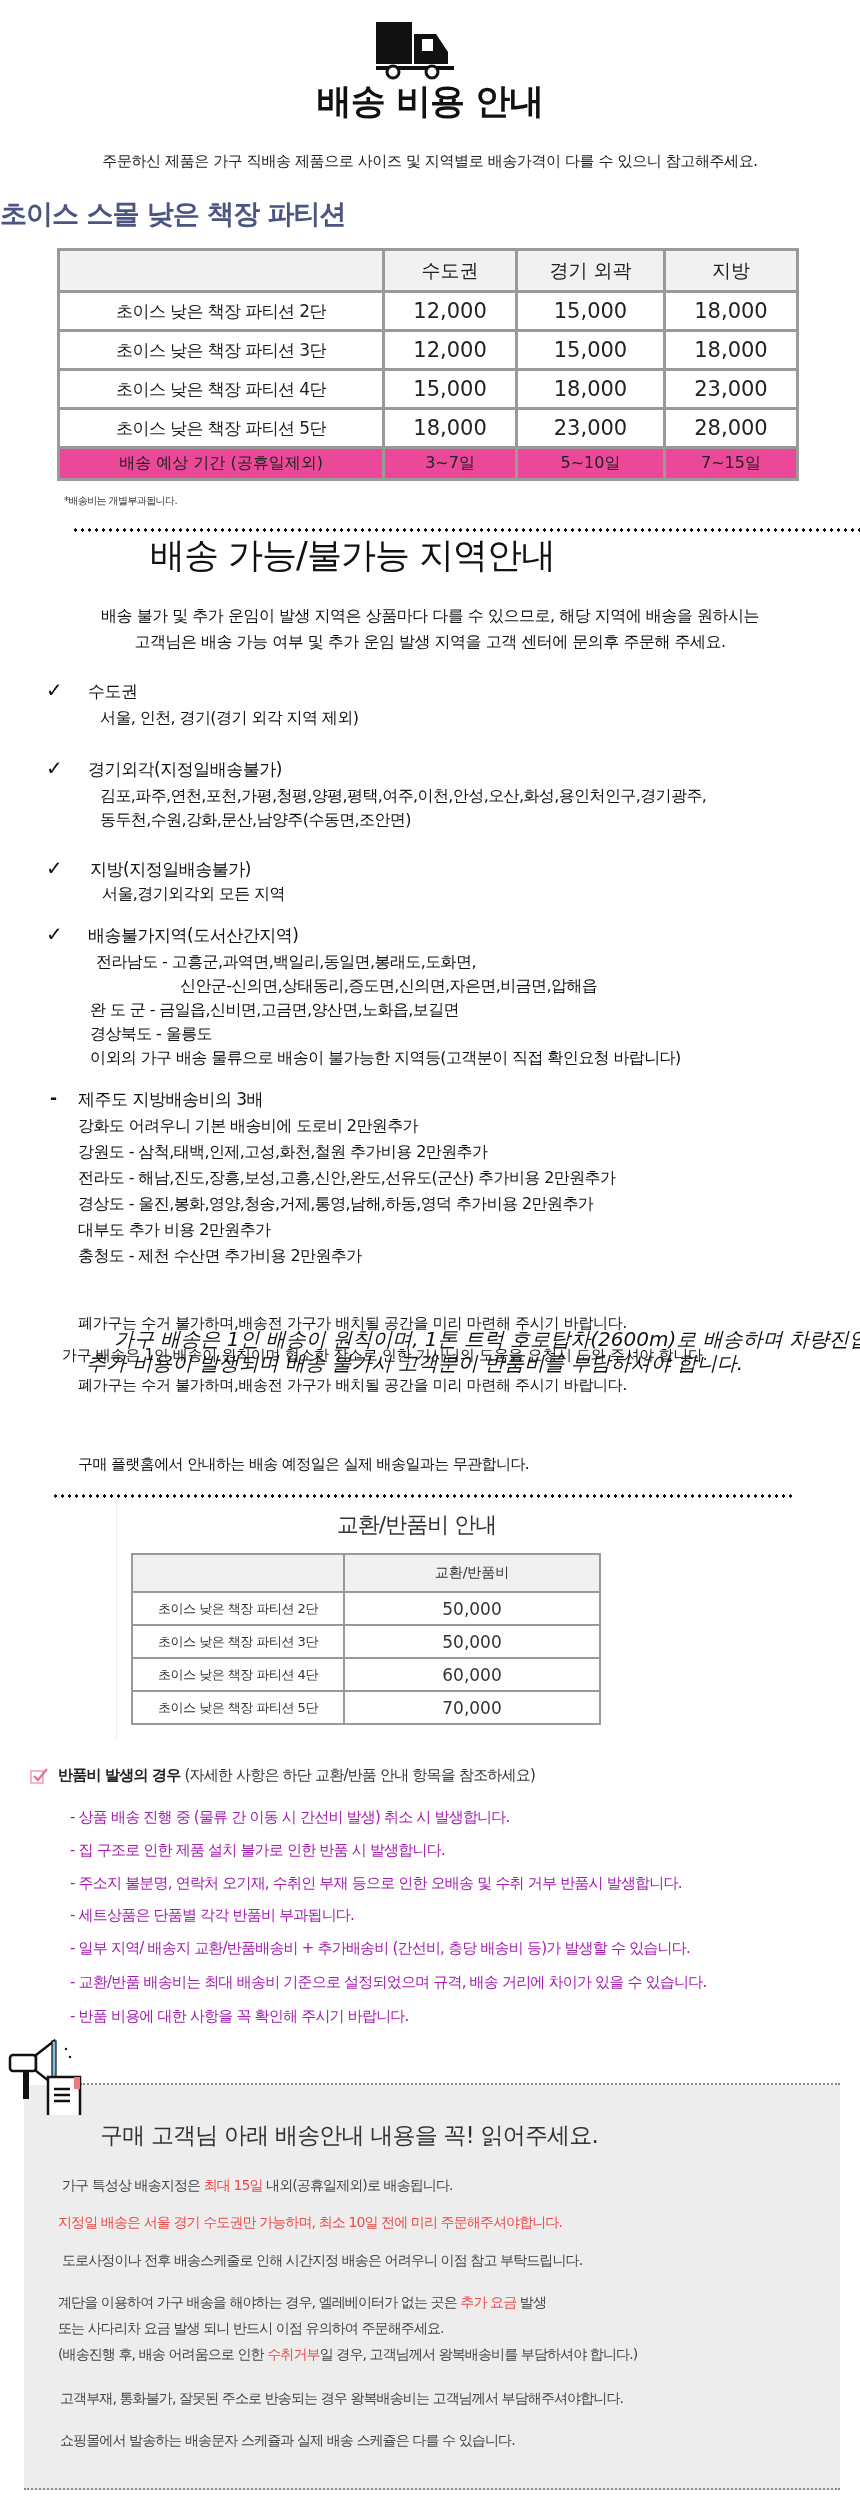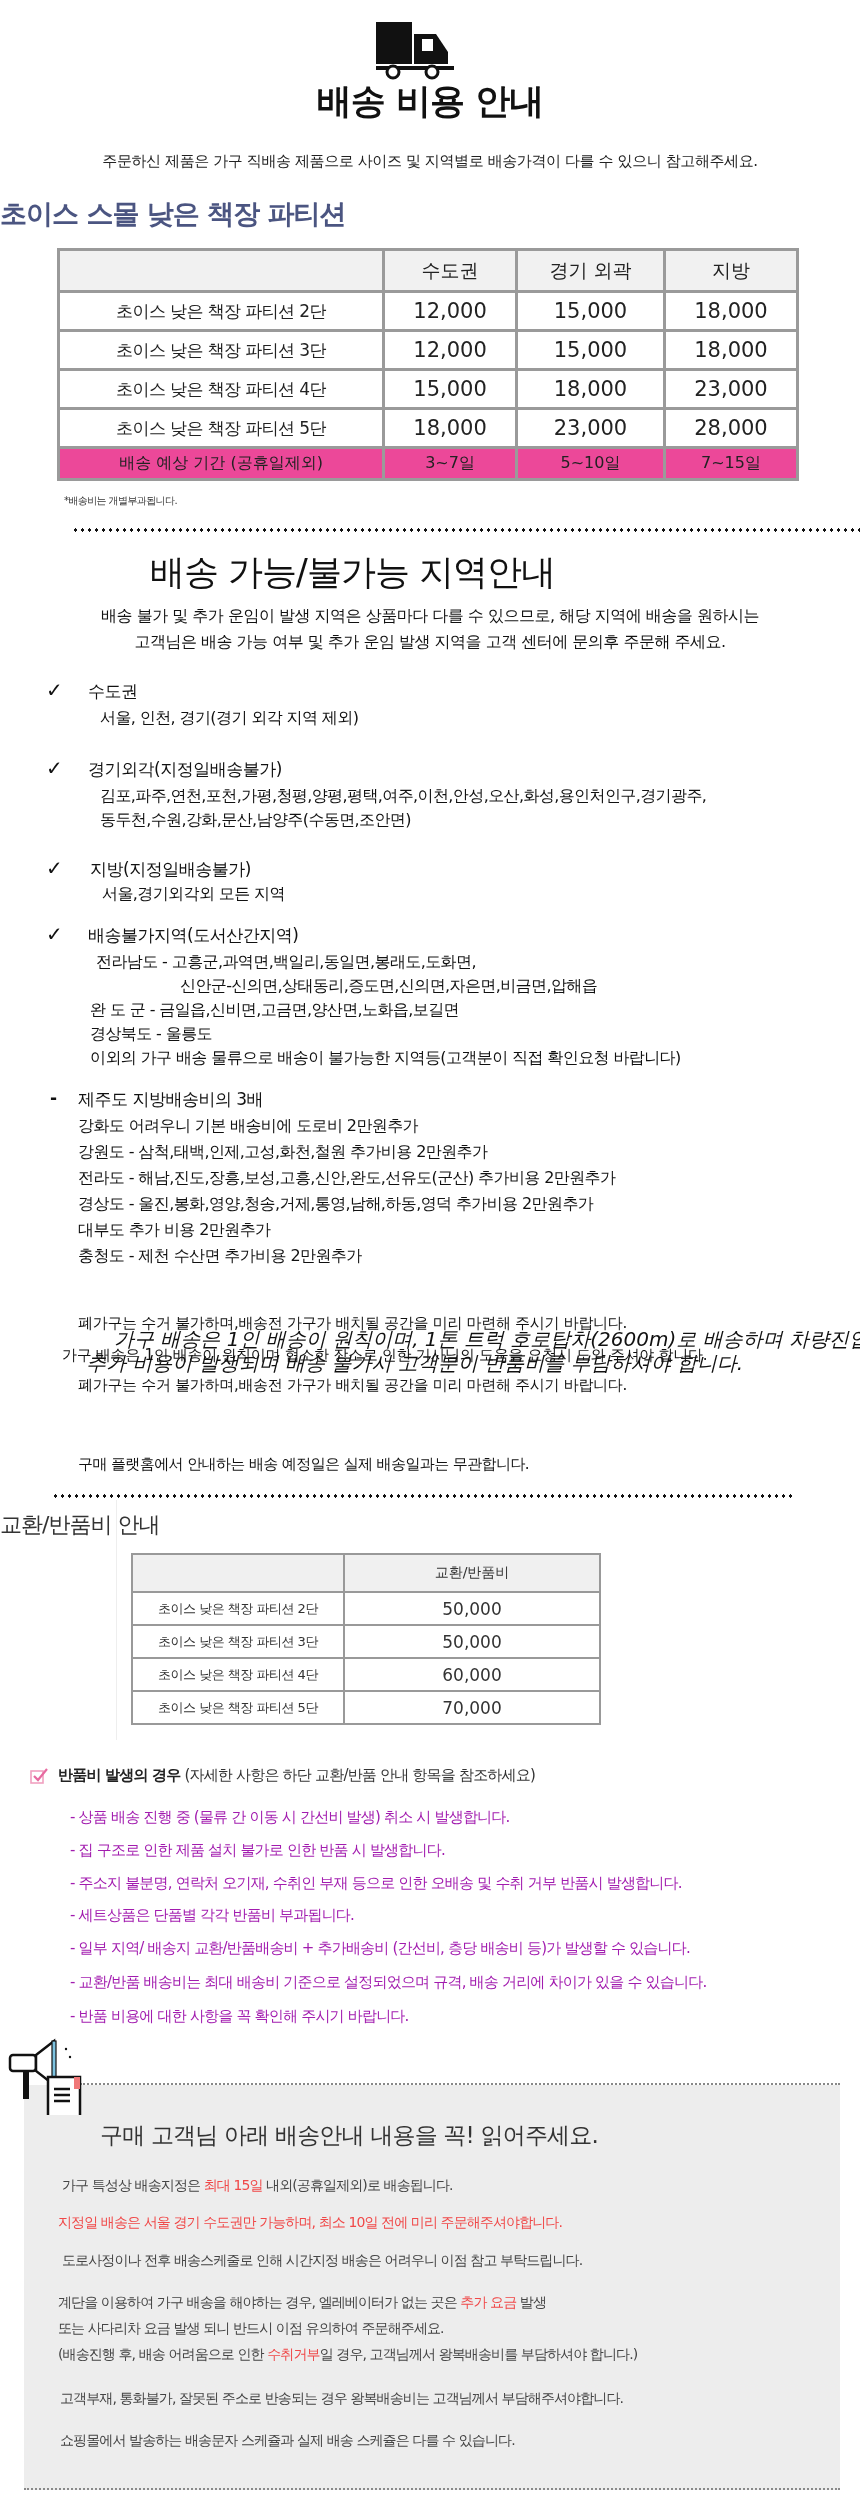--- a/index.html
+++ b/index.html
@@ -19,33 +19,33 @@
   table.price th { background: #f1f1f1; height: 42px; font-size: 19px; }
   table.price td { height: 39px; }
   table.price td.name { font-size: 17px; width: 325px; letter-spacing: -0.6px; }
   table.price tr.period td { background: #ec4899; font-size: 16px; height: 32px; }
   .footnote { left: 64px; top: 494px; font-size: 10px; color: #333; letter-spacing: -0.6px; }
 
   .dots { height: 4px; background-image: radial-gradient(circle, #111 1.6px, transparent 1.8px); background-size: 7px 4px; background-repeat: repeat-x; }
   .dots1 { left: 72px; top: 528px; width: 790px; }
   .dots2 { left: 52px; top: 1494px; width: 740px; }
 
-  .region-title { left: 0; width: 705px; top: 549px; text-align: center; font-size: 35px; letter-spacing: -1px; color: #111; }
+  .region-title { left: 0; width: 705px; top: 532px; text-align: center; font-size: 35px; letter-spacing: -1px; color: #111; }
   .region-desc { left: 0; width: 860px; top: 603px; text-align: center; font-size: 16px; line-height: 26px; letter-spacing: -0.5px; color: #111; }
 
   .chk { position: absolute; font-size: 20px; font-weight: bold; left: 46px; }
   .sec-head { position: absolute; font-size: 17px; letter-spacing: -0.5px; color: #111; }
   .sec-line { position: absolute; font-size: 16px; letter-spacing: -0.6px; color: #111; white-space: nowrap; }
 
   .overlap { font-size: 15px; white-space: nowrap; letter-spacing: -0.3px; color: #111; position: absolute; }
   .overlap.b { font-size: 20px; letter-spacing: 0px; font-style: italic; }
 
   
   .ex-panel { left: 116px; top: 1500px; width: 580px; height: 240px; border-left: 1px solid #eee; }
-  .ex-title { left: 0; width: 833px; top: 1510px; text-align: left; font-size: 22px; color: #333; letter-spacing: -1px; }
+  .ex-title { left: 0; width: 833px; top: 1510px; text-align: center; font-size: 22px; color: #333; letter-spacing: -1px; }
   table.ex { position: absolute; left: 131px; top: 1553px; width: 470px; border-collapse: collapse; border: 2px solid #999; }
   table.ex td, table.ex th { border: 2px solid #999; text-align: center; font-weight: normal; color: #333; }
   table.ex th { background: #f0f0f0; height: 38px; font-size: 14px; }
   table.ex td { height: 33px; font-size: 17px; }
   table.ex td.name { font-size: 13px; width: 212px; letter-spacing: -0.5px; }
 
   .ret-check { left: 30px; top: 1767px; width: 18px; height: 18px; }
   .ret-head { left: 58px; top: 1766px; font-size: 15px; color: #333; letter-spacing: -0.8px; white-space: nowrap; }
   .ret-head .bold { font-weight: bold; color: #222; }
   .ret-item { position: absolute; left: 70px; font-size: 15px; color: #a21caf; letter-spacing: -0.8px; white-space: nowrap; }

